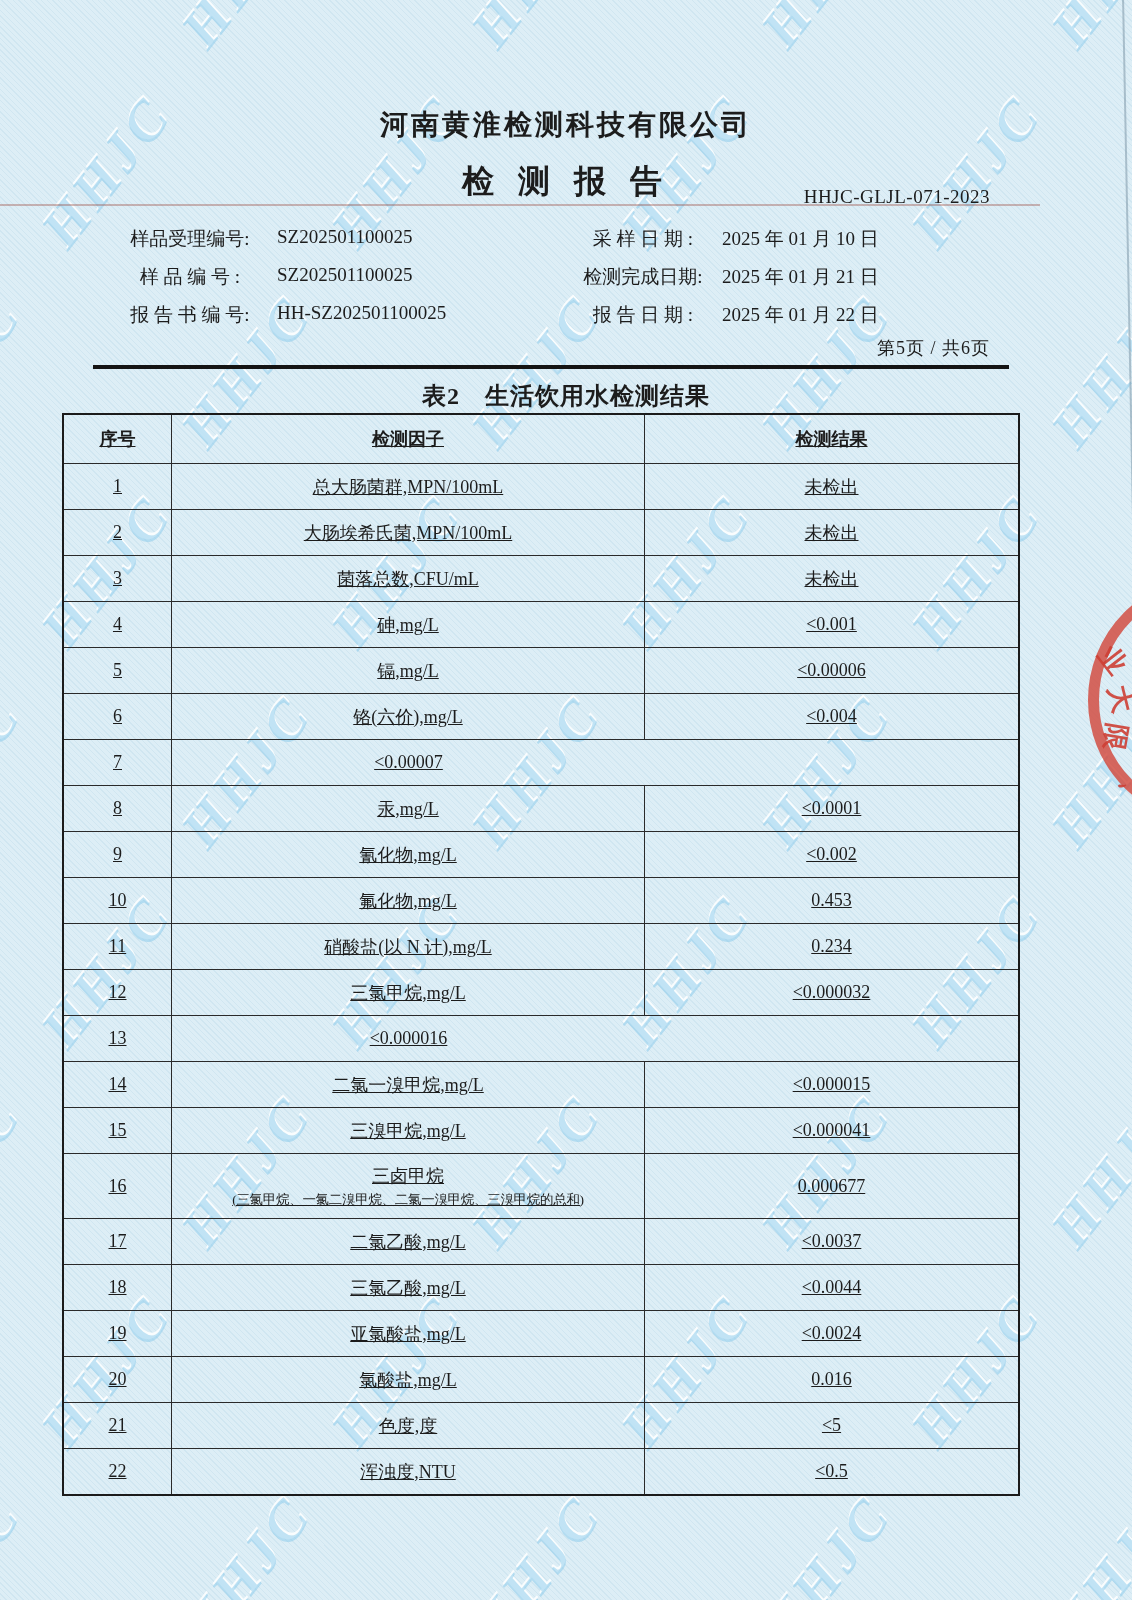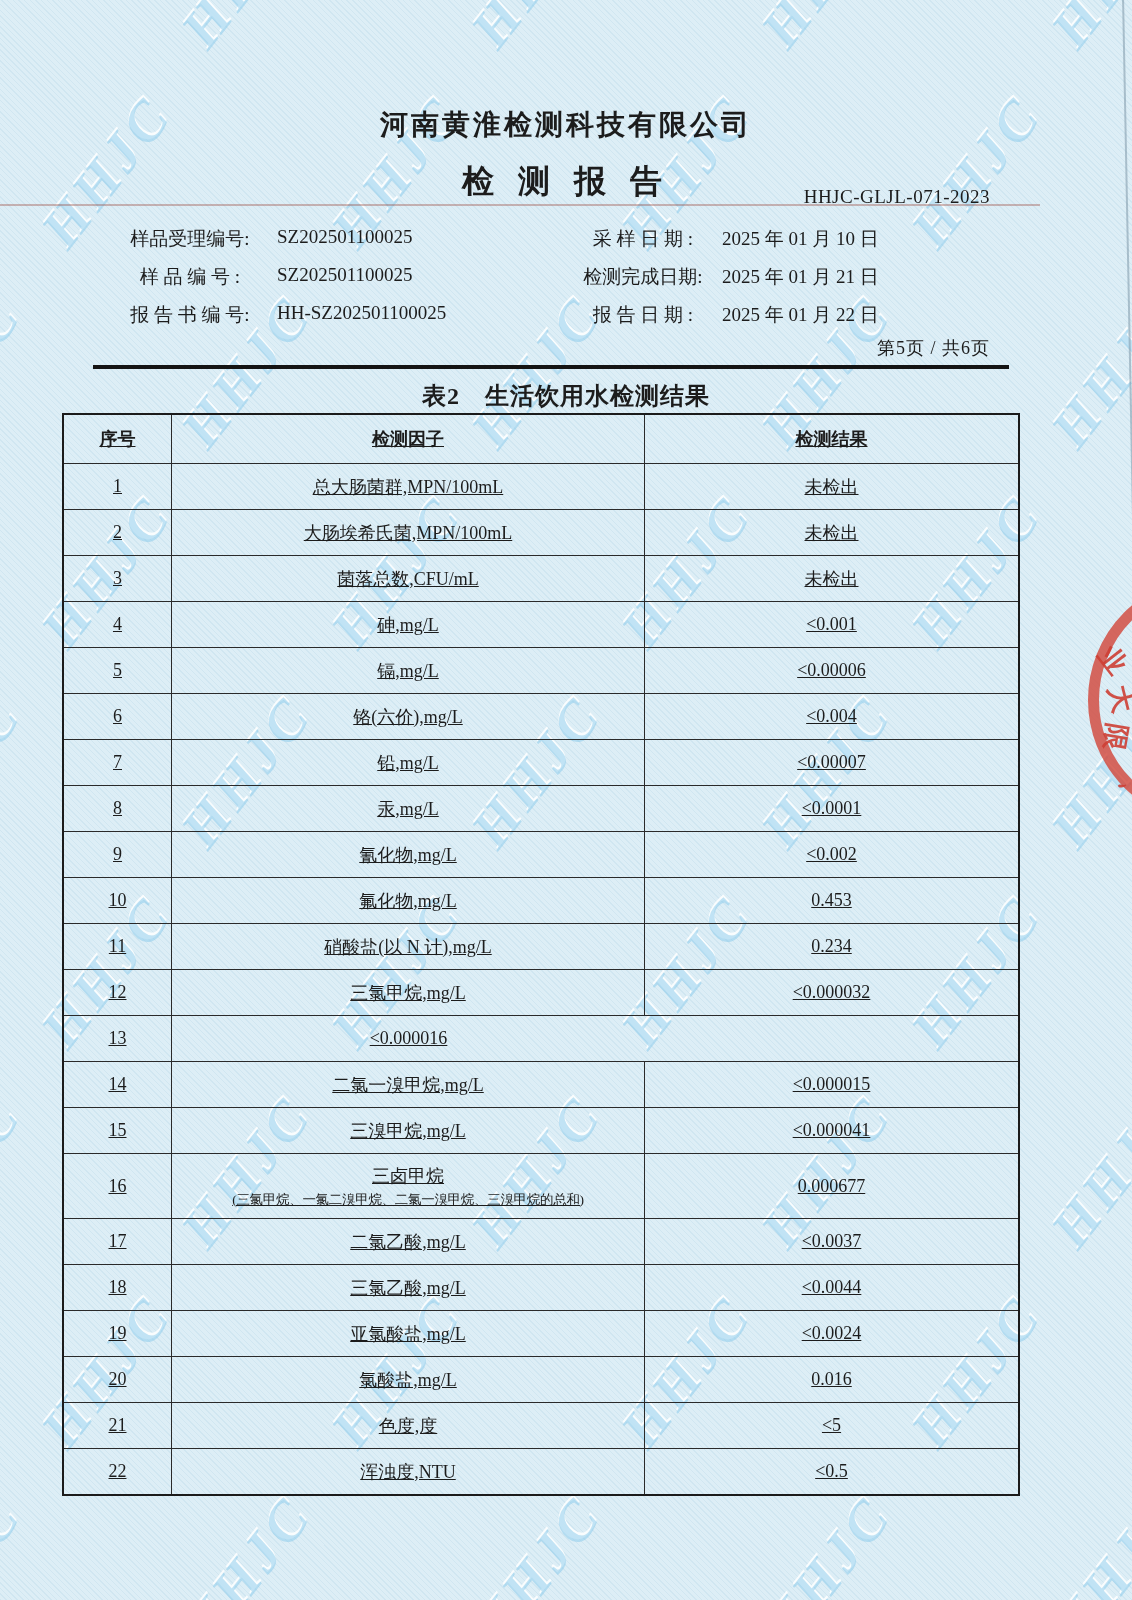--- a/index.html
+++ b/index.html
@@ -262,24 +262,20 @@
     <div class="td td-no">6</div>
     <div class="td td-factor">
       <div class="factor-main">铬(六价),mg/L</div>
 
     </div>
     <div class="td td-result">&lt;0.004</div>
   </div>
 
   <div class="tr">
     <div class="td td-no">7</div>
-    <div class="td td-factor">
-      <div class="factor-main">铅,mg/L</div>
-
-    </div>
     <div class="td td-result">&lt;0.00007</div>
   </div>
 
   <div class="tr">
     <div class="td td-no">8</div>
     <div class="td td-factor">
       <div class="factor-main">汞,mg/L</div>
 
     </div>
     <div class="td td-result">&lt;0.0001</div>

